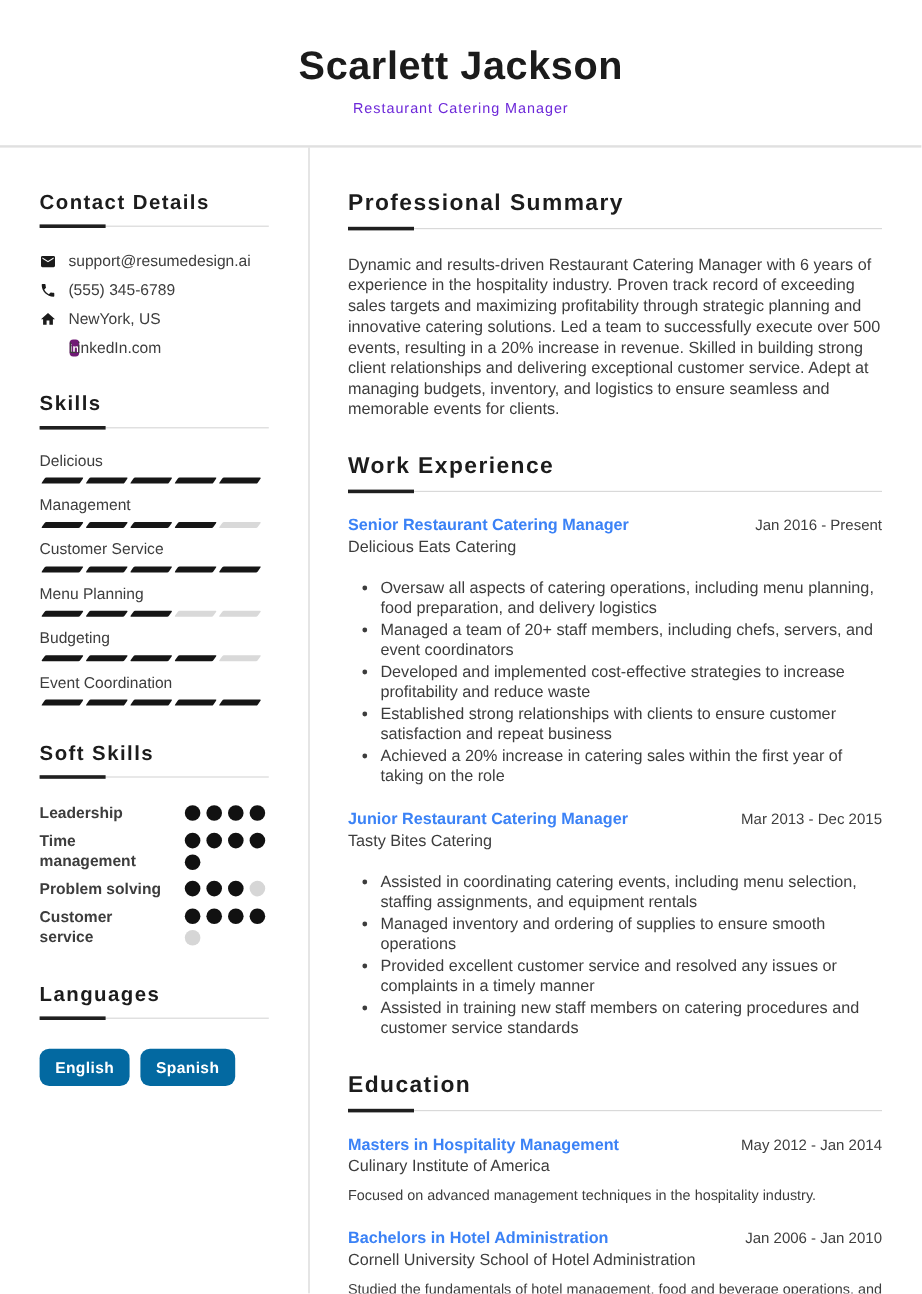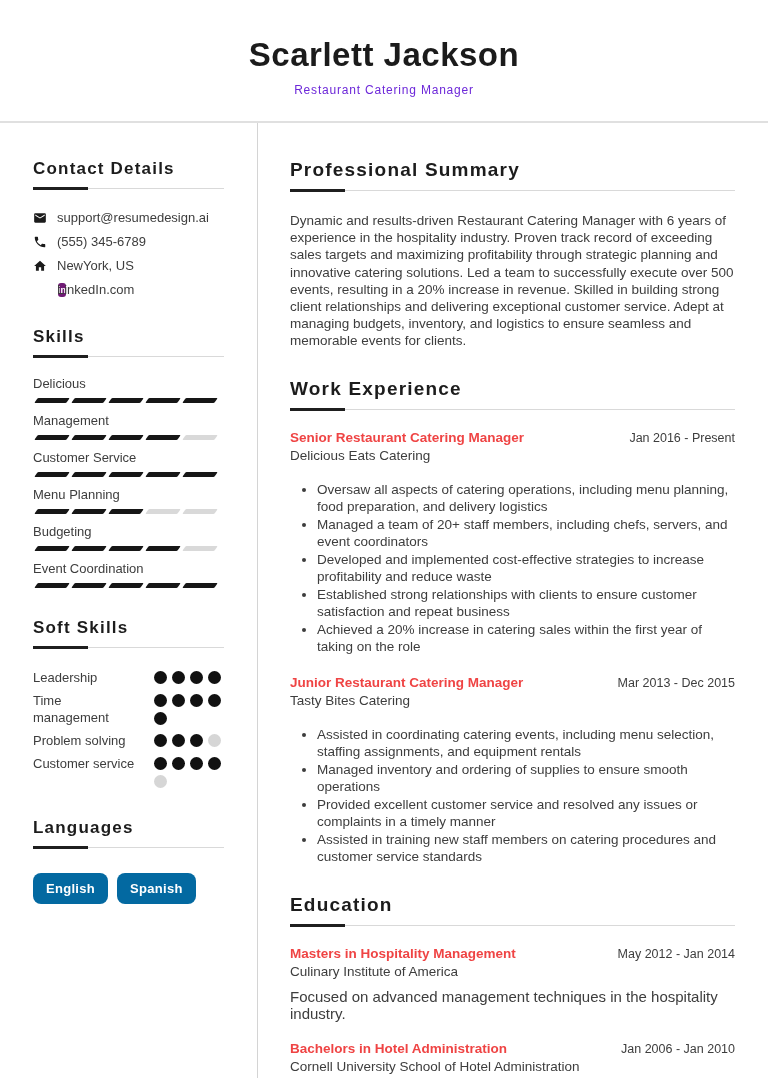--- a/index.html
+++ b/index.html
@@ -43,46 +43,46 @@
   .skills-list { margin-top:18px; }
   .skill { margin-bottom:10px; }
   .skill-label { font-size:13px; color:#3d3d3d; margin-bottom:7px; }
   .skill-bar { display:flex; gap:5px; padding-left:3px; }
   .seg { width:32px; height:5px; transform:skewX(-35deg); border-radius:1px; }
   .seg-filled { background:#161616; }
   .seg-empty  { background:#d9d9d9; }
 
   
   .soft-list { margin-top:20px; }
-  .soft-row { display:flex; margin-bottom:6px; }
+  .soft-row { display:flex; margin-bottom:6px;font-weight:bold; }
   .ss-label { width:104px; font-size:13px; color:#3d3d3d; line-height:17px; }
   .dots { width:70px; margin-left:auto; display:flex; flex-wrap:wrap; gap:5px 5px; align-content:flex-start; padding-top:2px; }
   .dot { width:13px; height:13px; border-radius:50%; }
   .dot-filled { background:#111111; }
   .dot-empty  { background:#d6d6d6; }
 
   
   .langs { margin-top:24px; display:flex; gap:9px; }
   .lang { background:#0369a1; color:#ffffff; font-size:13px; font-weight:700;
           padding:8px 13px; border-radius:8px; letter-spacing:0.3px; }
 
   
   .r-section { margin-bottom:28px; }
   .summary-text { margin-top:20px; font-size:13.5px; line-height:17.2px; color:#3d3d3d; }
 
   .job { margin-top:19px; }
   .job-head { display:flex; justify-content:space-between; align-items:baseline; }
-  .role { font-size:13.5px; font-weight:700; color:#ef4444; }
+  .role { font-size:13.5px; font-weight:700; color:#3b82f6; }
   .dates { font-size:12.5px; color:#3d3d3d; white-space:nowrap; }
   .company { font-size:13.5px; color:#3d3d3d; margin-top:3px; }
   .job ul { margin-top:18px; padding-left:27px; }
   .job li { font-size:13.5px; line-height:17.5px; color:#3d3d3d; }
 
   .edu { margin-top:19px; }
-  .edu-desc { margin-top:9px; font-size:15px; line-height:17.2px; color:#3d3d3d; }
+  .edu-desc { margin-top:9px; font-size:12px; line-height:17.2px; color:#3d3d3d; }
 </style>
 </head>
 <body>
 
 <div class="page">
 
   <div class="header">
     <div class="name">Scarlett Jackson</div>
     <div class="job-title">Restaurant Catering Manager</div>
   </div>

